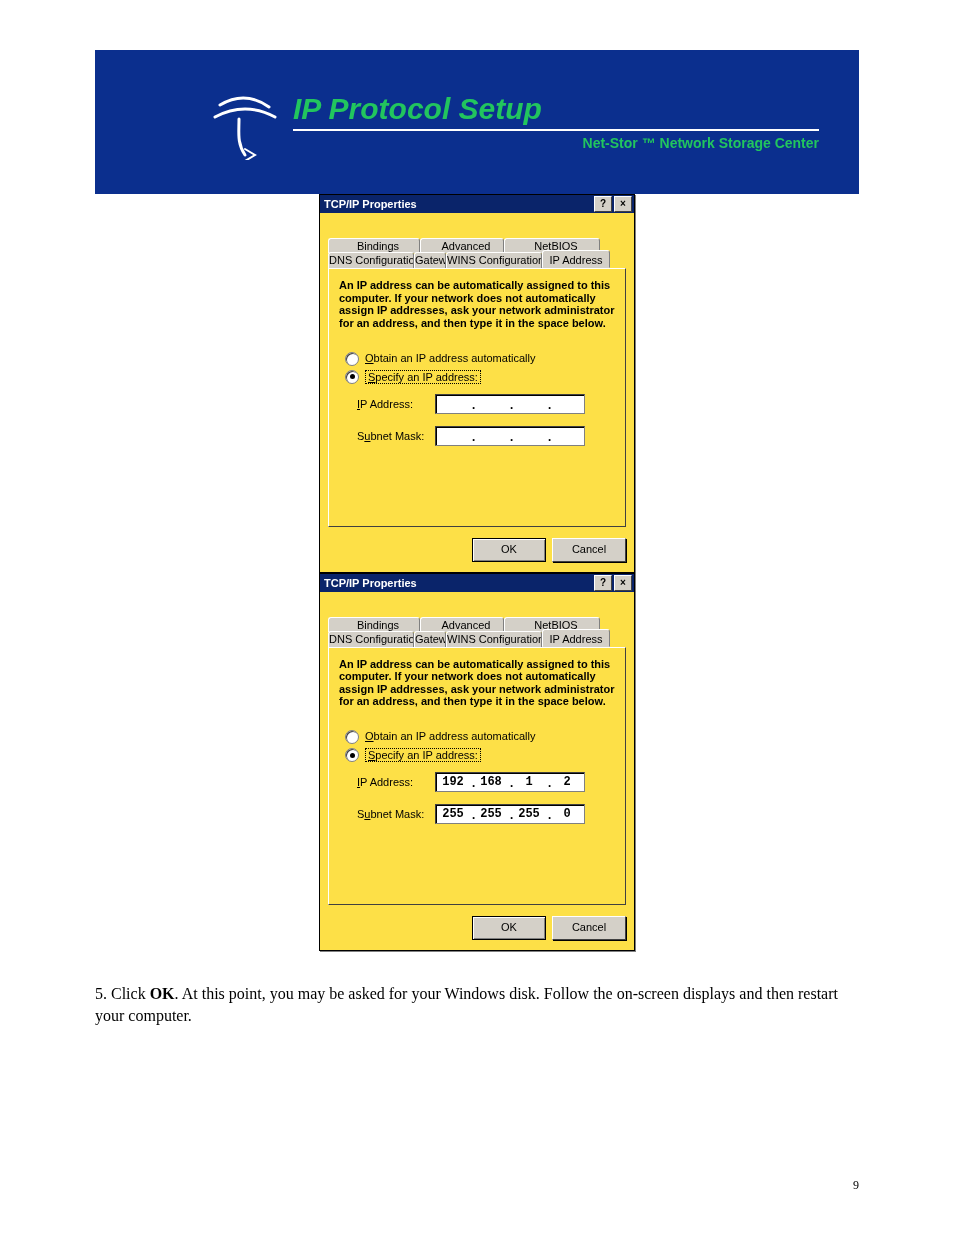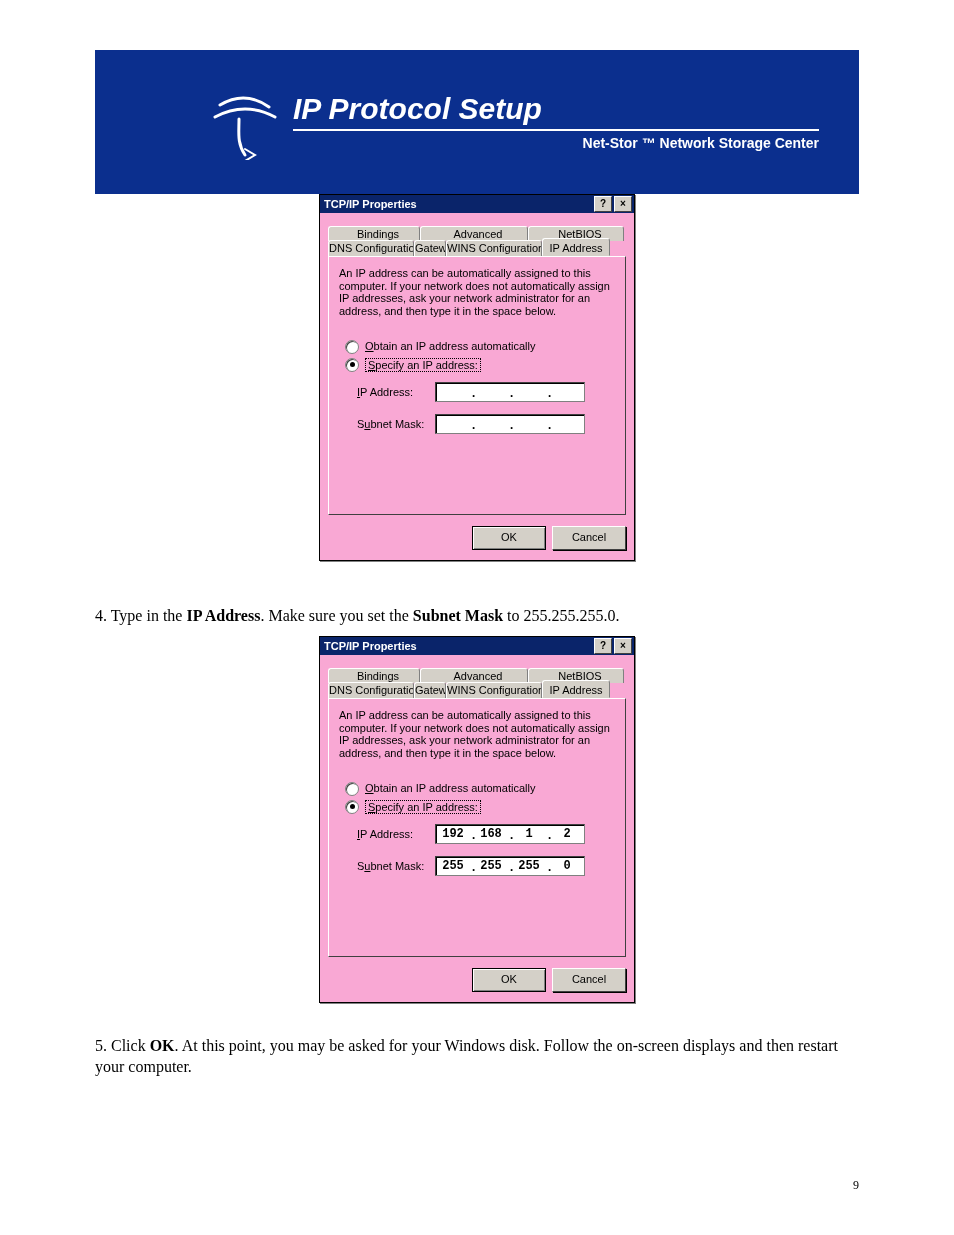--- a/index.html
+++ b/index.html
@@ -17,21 +17,21 @@
   }
 
   
   .banner {
     height: 144px;
     background: #0b2f8e;
     display: flex;
     align-items: center;
     padding-left: 110px;
     box-sizing: border-box;
-    color: #ffffff;
+    color: #22c55e;
     position: relative;
   }
   .banner-logo {
     width: 80px;
     height: 75px;
     margin-right: 8px;
   }
   .banner-text {
     flex: 1;
   }
@@ -64,21 +64,21 @@
   .instr4 { margin-top: 44px; }
   .instr5 { margin-top: 32px; }
 
   .dlg-wrap {
     display: flex;
     justify-content: center;
   }
   .dlg {
     width: 314px;
     border: 1px solid #000;
-    background: #f9a8d4;
+    background: #fde047;
     font-family: "MS Sans Serif", Tahoma, Arial, sans-serif;
     font-size: 11px;
     color: #000;
     box-shadow: 1px 1px 0 #808080;
   }
   .titlebar {
     height: 18px;
     background: #0a246a;
     color: #fff;
     display: flex;
@@ -124,23 +124,23 @@
     border-left-color: #fff;
     border-top-color: #fff;
     border-bottom: none;
     border-radius: 3px 3px 0 0;
     text-align: center;
     box-sizing: border-box;
     padding: 1px 0;
     white-space: nowrap;
     overflow: hidden;
   }
-  .tabrow1 .tab { margin-top: 3px; padding-left: 8px; }
+  .tabrow1 .tab { margin-top: 15px; padding-left: 8px; }
   .tabrow1 .tab:nth-child(1){ width: 92px; }
-  .tabrow1 .tab:nth-child(2){ width: 108px; }
+  .tabrow1 .tab:nth-child(2){ width: 84px; }
   .tabrow1 .tab:nth-child(3){ width: 96px; }
 
   .tabrow2 { position: relative; top: -1px; }
   .tabrow2 .tab:nth-child(1){ width: 86px; }
   .tabrow2 .tab:nth-child(2){ width: 32px; }
   .tabrow2 .tab:nth-child(3){ width: 96px; }
   .tabrow2 .tab.active {
     width: 68px;
     position: relative;
     z-index: 2;
@@ -159,20 +159,21 @@
     min-height: 210px;
     box-sizing: border-box;
     position: relative;
     top: -1px;
   }
 
   .desc {
     font-size: 11px;
     line-height: 1.15;
     margin-bottom: 22px;
+    font-weight: bold;
   }
 
   .radio-row {
     display: flex;
     align-items: flex-start;
     margin: 4px 0 4px 6px;
   }
   .radio {
     width: 12px;
     height: 12px;
@@ -344,23 +345,20 @@
           </div>
         </div>
       </div>
       <div class="dlg-buttons">
         <div class="btn default">OK</div>
         <div class="btn">Cancel</div>
       </div>
     </div>
   </div>
 
-  <p class="instr instr4">
-    <span>4. Type in the </span><b>IP Address</b><span>. Make sure you set the </span><b>Subnet Mask</b><span> to 255.255.255.0.</span>
-  </p>
 
   <div class="dlg-wrap">
     <div class="dlg">
       <div class="titlebar">
         <span class="titlebar-text">TCP/IP Properties</span>
         <span class="titlebtn">?</span>
         <span class="titlebtn">×</span>
       </div>
       <div class="dlg-body">
         <div class="tabs">

